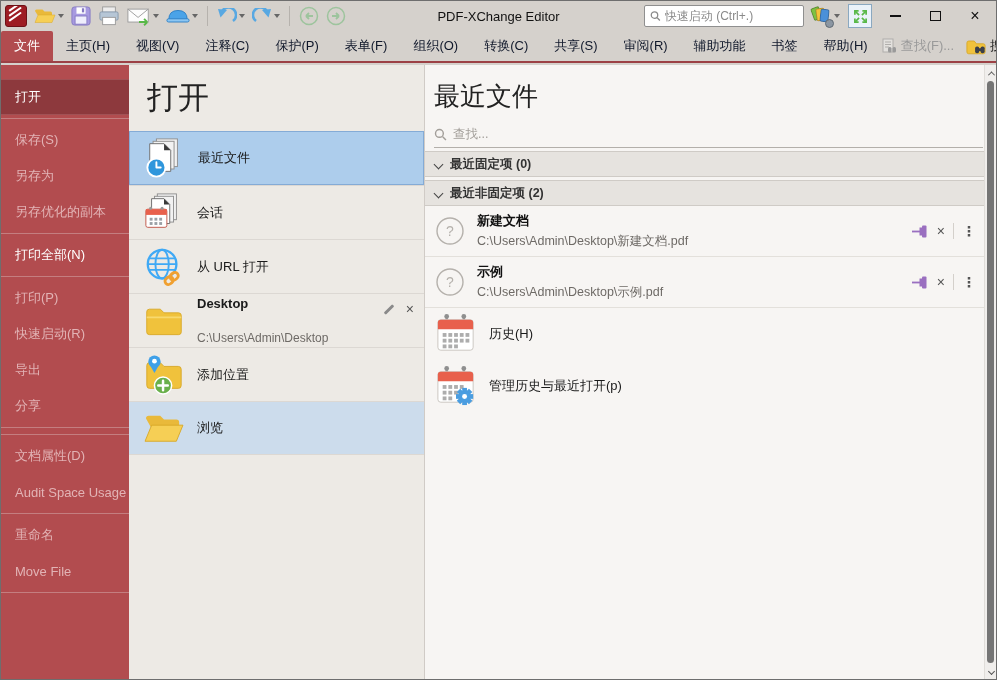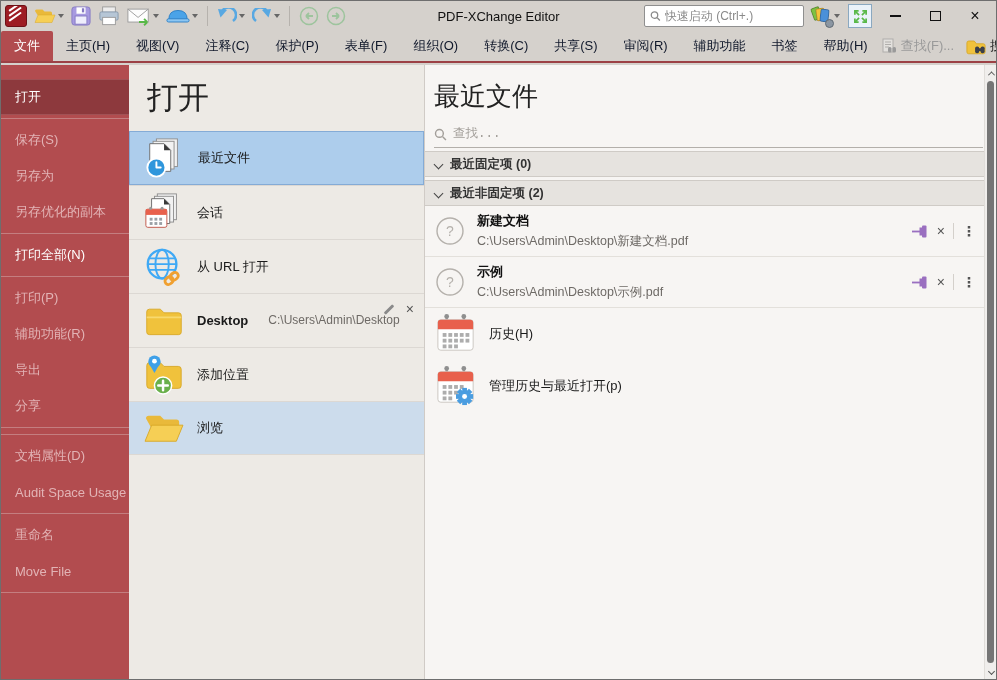--- a/index.html
+++ b/index.html
@@ -56,33 +56,33 @@
 
   
   .open-pane { width:296px; background:#edeae5; border-right:1px solid #d0cbc6; flex-shrink:0; overflow:hidden; }
   .open-title { font-size:31px; font-weight:400; color:#222; padding:12px 0 12px 18px; }
   .op-item { position:relative; height:54px; display:flex; align-items:center; gap:10px; padding:0 10px 0 12px; border-top:1px solid #dcd8d3; }
   .op-item:last-child { border-bottom:1px solid #dcd8d3; }
   .op-item.selected { background:#adcdec; border:1px solid #84abd6; }
   .op-item.hover { background:#ccdcec; }
   .op-icon { width:46px; display:flex; align-items:center; justify-content:center; flex-shrink:0; }
   .op-label { font-size:13px; color:#1a1a1a; }
-  .op-two { display:flex; flex-direction:row; gap:20px; }
+  .op-two { display:flex; flex-direction:column; gap:20px; }
   .op-path { font-size:12px; color:#6e6a66; }
   .op-actions { position:absolute; top:8px; right:10px; display:flex; align-items:center; gap:10px; }
   .pencil { width:14px; height:14px; position:relative; }
   .pencil i { position:absolute; left:1px; top:6px; width:12px; height:3px; background:#8a8a8a; transform:rotate(-45deg); border-radius:1px; }
   .xmark { color:#555; font-size:14px; line-height:1; }
 
   
   .recent-pane { flex:1; background:#f7f5f3; position:relative; overflow:hidden; }
   .rp-inner { position:absolute; left:0; right:12px; top:0; bottom:0; }
   .rp-title { font-size:26px; font-weight:400; color:#222; padding:14px 0 10px 9px; }
   .rp-search { display:flex; align-items:center; gap:6px; margin:0 1px 0 9px; padding:3px 0 6px 0; border-bottom:1px solid #b3afaa; }
-  .rp-search input { border:none; outline:none; background:transparent; width:90%; font-size:12.5px; color:#555; font-family:Liberation Mono, monospace; }
+  .rp-search input { border:none; outline:none; background:transparent; width:90%; font-size:12.5px; color:#555; font-family:Liberation Sans, sans-serif; }
   .rp-search input::placeholder { color:#a29e99; }
   .rp-secbar { height:26px; background:#e6e3df; border-top:1px solid #cfcbc6; border-bottom:1px solid #cfcbc6; display:flex; align-items:center; gap:8px; padding-left:10px; margin-top:3px; font-weight:bold; font-size:12.5px; color:#333; }
   .rp-secbar .chev { border-color:#444; }
   .file-row { display:flex; align-items:center; padding:6px 8px 6px 10px; border-bottom:1px solid #e3e0db; gap:12px; }
   .file-text { display:flex; flex-direction:column; gap:3px; }
   .file-name { font-weight:bold; font-size:13px; color:#111; }
   .file-path { font-size:12.5px; color:#6e6a66; }
   .file-actions { margin-left:auto; display:flex; align-items:center; gap:8px; }
   .fa-sep { width:1px; height:16px; background:#d4d0cb; }
   .dots { color:#555; font-size:14px; font-weight:bold; letter-spacing:0; line-height:0.6; }
@@ -266,21 +266,21 @@
     <div class="bs-sidebar">
       <div class="bs-item selected">打开</div>
       <div class="bs-sep"></div>
       <div class="bs-item disabled">保存(S)</div>
       <div class="bs-item disabled">另存为</div>
       <div class="bs-item disabled">另存优化的副本</div>
       <div class="bs-sep"></div>
       <div class="bs-item">打印全部(N)</div>
       <div class="bs-sep"></div>
       <div class="bs-item disabled">打印(P)</div>
-      <div class="bs-item disabled">辅助功能(R)</div>
+      <div class="bs-item disabled">快速启动(R)</div>
       <div class="bs-item disabled">导出</div>
       <div class="bs-item disabled">分享</div>
       <div class="bs-sep"></div>
       <div class="bs-sep"></div>
       <div class="bs-item disabled">文档属性(D)</div>
       <div class="bs-item disabled">Audit Space Usage</div>
       <div class="bs-sep"></div>
       <div class="bs-item disabled">重命名</div>
       <div class="bs-item disabled">Move File</div>
       <div class="bs-sep"></div>

